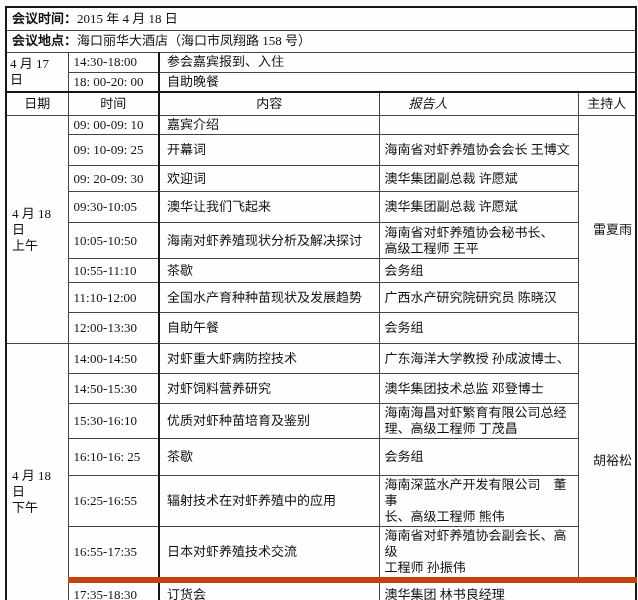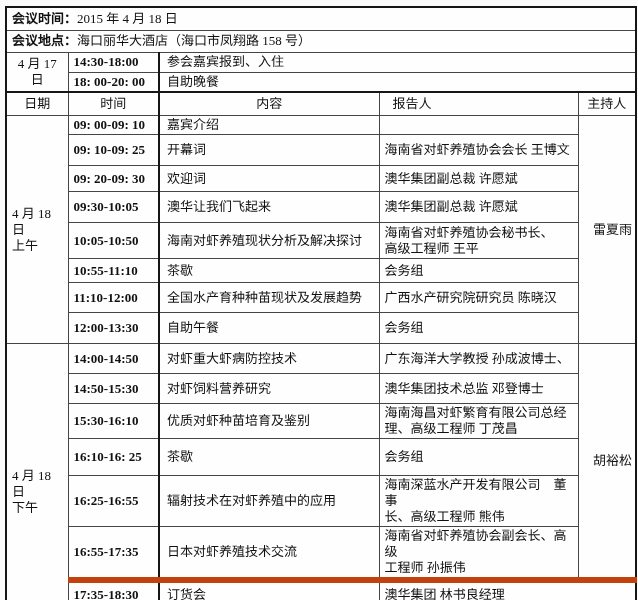--- a/index.html
+++ b/index.html
@@ -13,25 +13,25 @@
     border:2px solid #161616;
   }
   td{
     border:1px solid #454545;
     font-size:13px;line-height:16px;
     padding:1px 3px;vertical-align:middle;overflow:hidden;
   }
   .b{font-weight:bold;margin-top:28px;}
   .meta{padding-left:5px;}
   tr.hdr td{border-top:2px solid #161616;text-align:center;padding:0 2px;}
-  tr.hdr td.h-reporter{text-align:left;padding-left:13px;}
+  tr.hdr td.h-reporter{text-align:left;padding-left:29px;font-style:italic;}
   .thickL{border-left:2px solid #161616;}
-  .date-c{text-align:center;}
+  .date-c{}
   .date-l{text-align:left;padding-left:5px;margin-left:24px;}
-  .time{padding-left:5px;font-weight:bold;}
+  .time{padding-left:5px;}
   .content{padding-left:7px;}
   .reporter{padding-left:5px;padding-right:2px;white-space:pre-line;}
   .host{text-align:right;}
   tr.sep td{border-top:6px solid #c2410c;}
   tr.light td{border-top-color:#8a8a8a;}
 </style>
 </head>
 <body>
 
 <table>

